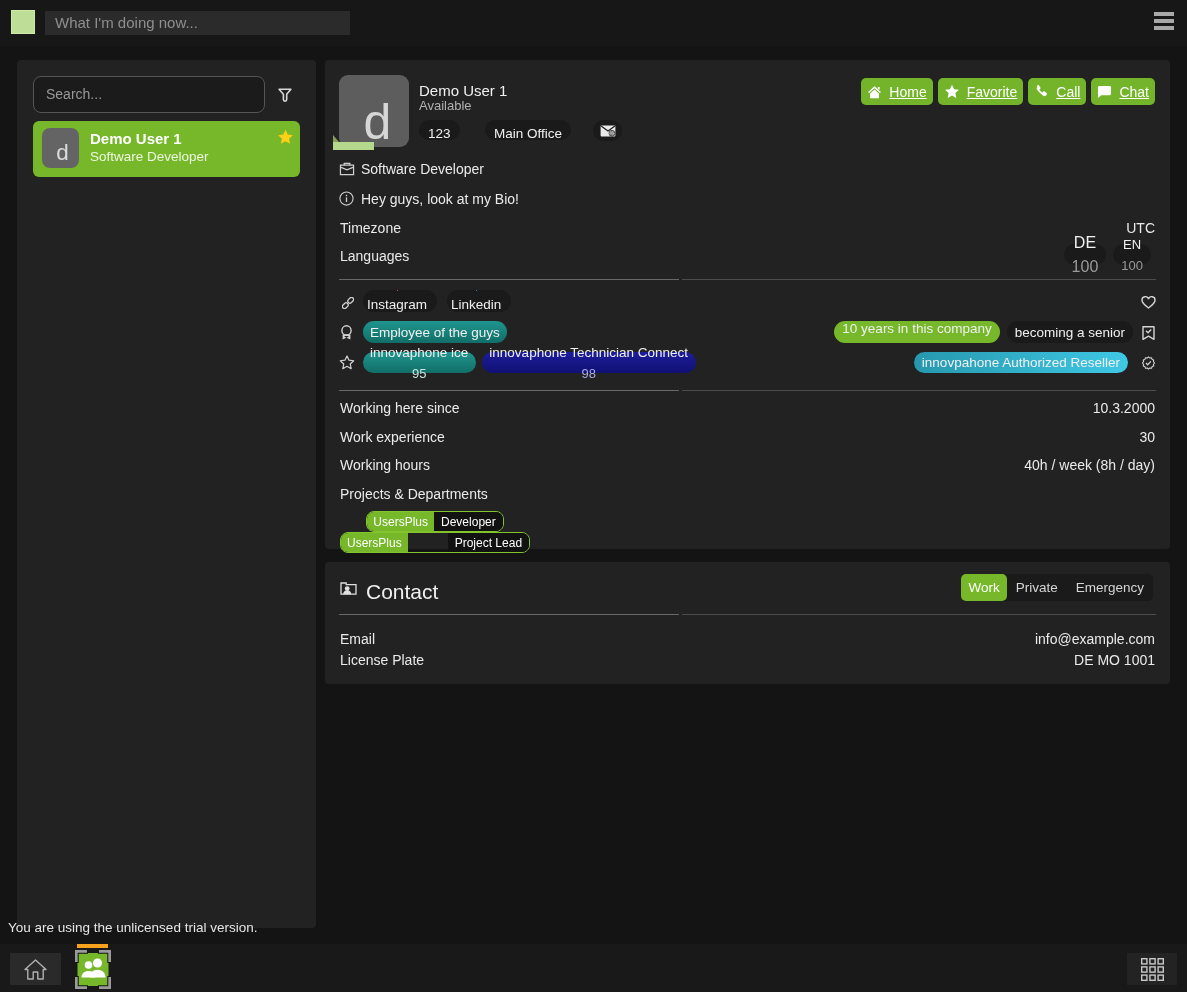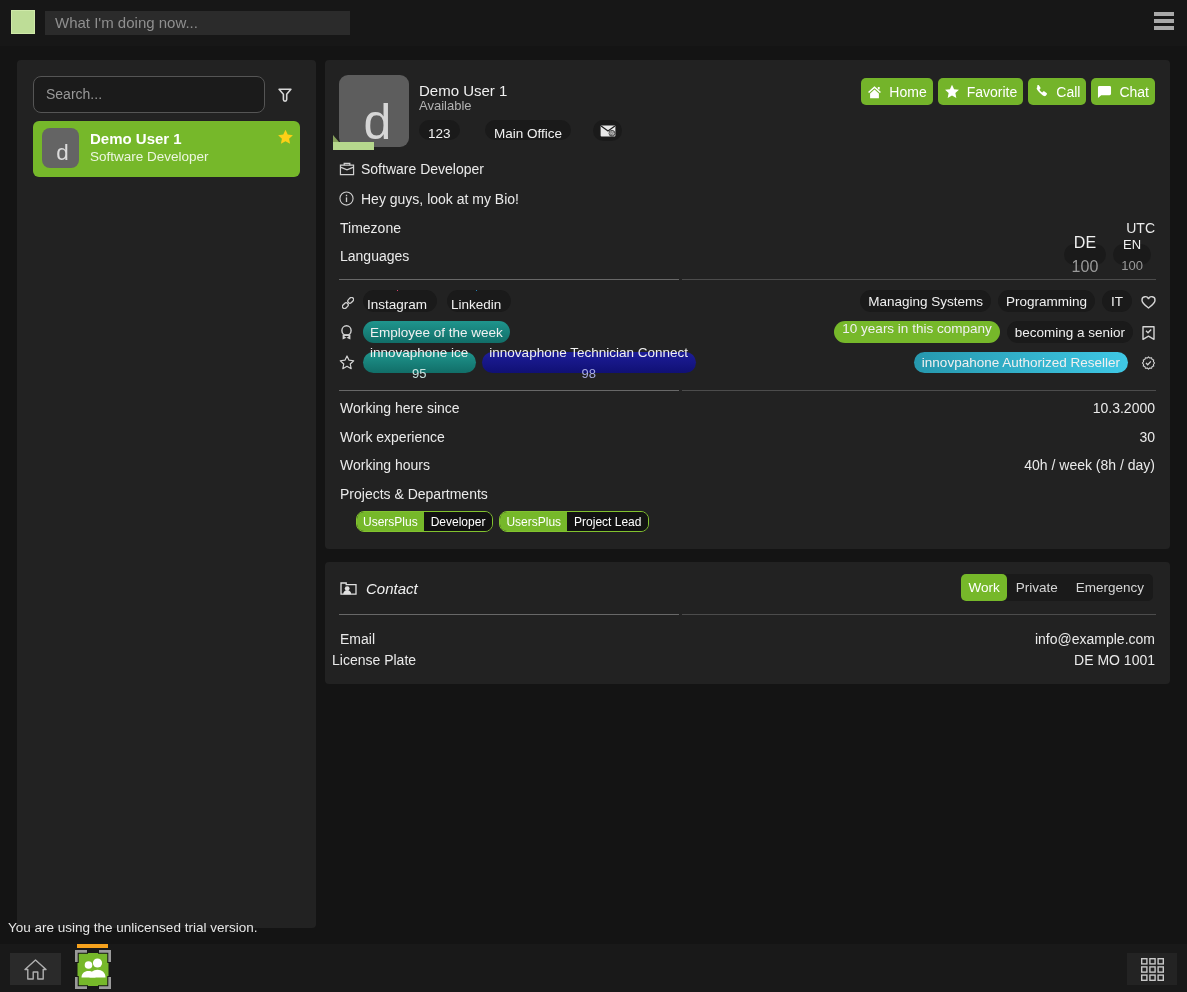--- a/index.html
+++ b/index.html
@@ -6,21 +6,21 @@
   html,body { width:1187px; height:992px; background:#141414; overflow:hidden;
     font-family:"Liberation Sans", sans-serif; }
   #app { position:relative; width:1187px; height:992px; font-size:14px; }
   .abs { position:absolute; }
   .panel { background:#222222; border-radius:4px; }
   .txt { color:#eaeaea; font-size:14px; white-space:nowrap; }
   .pill { background:#1a1a1a; color:#f0f0f0; font-size:13.5px; border-radius:11px;
     height:22px; display:flex; align-items:center; justify-content:center; white-space:nowrap; padding:0 8px;flex-direction:column; }
   .row { display:flex; align-items:center; white-space:nowrap; }
   .gbtn { background:#74b42a; color:#fff; font-size:14px; border-radius:5px; height:27px;
-    display:flex; align-items:center; justify-content:flex-start; gap:7px; padding:0 6px; white-space:nowrap; }
+    display:flex; align-items:center; justify-content:flex-start; gap:7px; padding:0 6px; white-space:nowrap;text-decoration:underline; }
   svg { display:block; }
 </style>
 </head>
 <body>
 <div id="app">
 
   <div class="abs" style="left:0;top:0;width:1187px;height:46px;background:#171717;"></div>
   <div class="abs" style="left:11px;top:10px;width:24px;height:24px;background:#bedd97;border:1px solid #cfe9a9;"></div>
   <div class="abs" style="left:45px;top:11px;width:305px;height:24px;background:#2b2b2b;color:#8f8f8f;font-size:15px;line-height:24px;padding-left:10px;">What I'm doing now...</div>
   <div class="abs" style="left:1154px;top:12px;width:20px;height:20px;">
@@ -172,39 +172,34 @@
     <div class="pill" style="padding:0 10px 0 4px;gap:6px;">
       <svg width="17" height="17" viewBox="0 0 15 15">
           <rect width="15" height="15" rx="2" fill="#0a78b5"></rect>
           <rect x="2.2" y="5.8" width="2" height="6" fill="#fff"></rect>
           <circle cx="3.2" cy="3.6" r="1.2" fill="#fff"></circle>
           <path d="M6.2 5.8 h2 v.9 c.4-.6 1.1-1 2-1 1.6 0 2.6 1 2.6 2.9 v3.2 h-2 v-3 c0-.9-.4-1.4-1.2-1.4 -.8 0-1.4 .6-1.4 1.5 v2.9 h-2 z" fill="#fff"></path>
         </svg>
       <span>Linkedin</span>
     </div>
   </div>
-  <div class="abs row" style="right:55px;top:290px;gap:7px;">
-    <div class="pill">Managing Systems</div>
-    <div class="pill">Programming</div>
-    <div class="pill" style="padding:0 9px;">IT</div>
-  </div>
   <div class="abs" style="left:1141px;top:295px;">
     <svg width="15" height="14" viewBox="0 0 15 14">
         <path d="M7.5 12.9 C4.4 10.5 1 8.2 1 5.2 a3.3 3.3 0 0 1 6.5-1 a3.3 3.3 0 0 1 6.5 1 c0 3-3.4 5.3-6.5 7.7z" fill="none" stroke="#d5d5d5" stroke-width="1.4"></path>
       </svg>
   </div>
 
   <div class="abs" style="left:341px;top:325px;">
     <svg width="11" height="15" viewBox="0 0 11 15">
         <circle cx="5.5" cy="5.4" r="4.6" fill="none" stroke="#d2d2d2" stroke-width="1.4"></circle>
         <path d="M1.6 9.6 v4.9 l3.9 -1.8 3.9 1.8 v-4.9 z" fill="#d2d2d2"></path>
         <path d="M5.5 12.9 l-2.5 -2 h5 z" fill="#222"></path>
       </svg>
   </div>
-  <div class="abs pill" style="left:363px;top:321px;padding:0 7px;background:linear-gradient(180deg,#1f958d,#116e68);">Employee of the week</div>
+  <div class="abs pill" style="left:363px;top:321px;padding:0 7px;background:linear-gradient(180deg,#1f958d,#116e68);">Employee of the guys</div>
   <div class="abs row" style="right:54px;top:321px;gap:7px;">
     <div class="pill" style="padding:0 8px;background:#76b82a;gap:7px;">
         <span>10 years in this company</span>
       <svg width="11" height="9" viewBox="0 0 12 10">
           <path d="M1 5.5 l3.2 3 L11 1" fill="none" stroke="#fff" stroke-width="2" stroke-linecap="round" stroke-linejoin="round"></path>
         </svg>
     </div>
     <div class="pill">becoming a senior</div>
   </div>
   <div class="abs" style="left:1142px;top:326px;">
@@ -241,50 +236,50 @@
   <div class="abs" style="left:682px;top:390px;width:474px;height:1px;background:#4c4c4c;"></div>
 
   <div class="abs txt" style="left:340px;top:400px;">Working here since</div>
   <div class="abs txt" style="right:32px;top:400px;">10.3.2000</div>
   <div class="abs txt" style="left:340px;top:429px;">Work experience</div>
   <div class="abs txt" style="right:32px;top:429px;">30</div>
   <div class="abs txt" style="left:340px;top:457px;">Working hours</div>
   <div class="abs txt" style="right:32px;top:457px;">40h / week (8h / day)</div>
   <div class="abs txt" style="left:340px;top:486px;">Projects &amp; Departments</div>
 
-  <div class="abs row" style="left:356px;top:511px;gap:6px;">
+  <div class="abs row" style="left:340px;top:511px;flex-direction:column;">
     <div style="height:21px;border:1px solid #82c32e;border-radius:8px;display:flex;overflow:hidden;font-size:12px;">
       <span style="background:#76b82a;color:#fff;padding:0 6px;display:flex;align-items:center;">UsersPlus</span>
       <span style="background:#121212;color:#fff;padding:0 7px;display:flex;align-items:center;">Developer</span>
     </div>
     <div style="height:21px;border:1px solid #82c32e;border-radius:8px;display:flex;overflow:hidden;font-size:12px;">
       <span style="background:#76b82a;color:#fff;padding:0 6px;display:flex;align-items:center;">UsersPlus</span>
-      <span style="background:#121212;color:#fff;padding:0 7px;display:flex;align-items:center;">Project Lead</span>
+      <span style="background:#121212;color:#fff;padding:0 7px;display:flex;align-items:center;margin-left:40px;">Project Lead</span>
     </div>
   </div>
 
   <div class="abs panel" style="left:325px;top:562px;width:845px;height:122px;"></div>
   <div class="abs" style="left:340px;top:582px;">
     <svg width="17" height="13" viewBox="0 0 17 13">
         <path d="M1 12.2 V1 H6.2 V2.6 H16 V12.2 z" fill="none" stroke="#e0e0e0" stroke-width="1.3"></path>
         <circle cx="7.2" cy="6.6" r="2.4" fill="#e0e0e0"></circle>
         <path d="M3.2 12.2 c0-2.7 1.8-4 4-4 s4 1.3 4 4 z" fill="#e0e0e0"></path>
       </svg>
   </div>
-  <div class="abs" style="left:366px;top:580px;color:#f0f0f0;font-size:15px;font-style:italic;">Contact</div>
+  <div class="abs" style="left:366px;top:580px;color:#f0f0f0;font-size:21px;">Contact</div>
   <div class="abs row" style="right:34px;top:574px;height:27px;background:#1a1a1a;border-radius:5px;font-size:13.5px;color:#d5d5d5;">
     <span style="background:#76b82a;color:#fff;height:27px;display:flex;align-items:center;padding:0 7px;border-radius:5px;">Work</span>
     <span style="padding:0 9px;">Private</span>
     <span style="padding:0 9px;">Emergency</span>
   </div>
   <div class="abs" style="left:339px;top:614px;width:340px;height:1px;background:#686868;"></div>
   <div class="abs" style="left:682px;top:614px;width:474px;height:1px;background:#4c4c4c;"></div>
   <div class="abs txt" style="left:340px;top:631px;">Email</div>
   <div class="abs txt" style="right:32px;top:631px;">info@example.com</div>
-  <div class="abs txt" style="left:332px;top:652px;">License Plate</div>
+  <div class="abs txt" style="left:340px;top:652px;">License Plate</div>
   <div class="abs txt" style="right:32px;top:652px;">DE MO 1001</div>
 
   <div class="abs" style="left:8px;top:920px;color:#e5e5e5;font-size:13.5px;">You are using the unlicensed trial version.</div>
 
   <div class="abs" style="left:0;top:944px;width:1187px;height:48px;background:#191919;"></div>
   <div class="abs" style="left:10px;top:953px;width:51px;height:32px;background:#2a2a2a;display:flex;align-items:center;justify-content:center;">
     <svg width="25" height="23" viewBox="0 0 25 23">
         <path d="M12.5 2 L23 11.5 H20.2 V21 H14.8 V14 H10.2 V21 H4.8 V11.5 H2 z" fill="none" stroke="#b0b0b0" stroke-width="1.4" stroke-linejoin="round"></path>
       </svg>
   </div>

